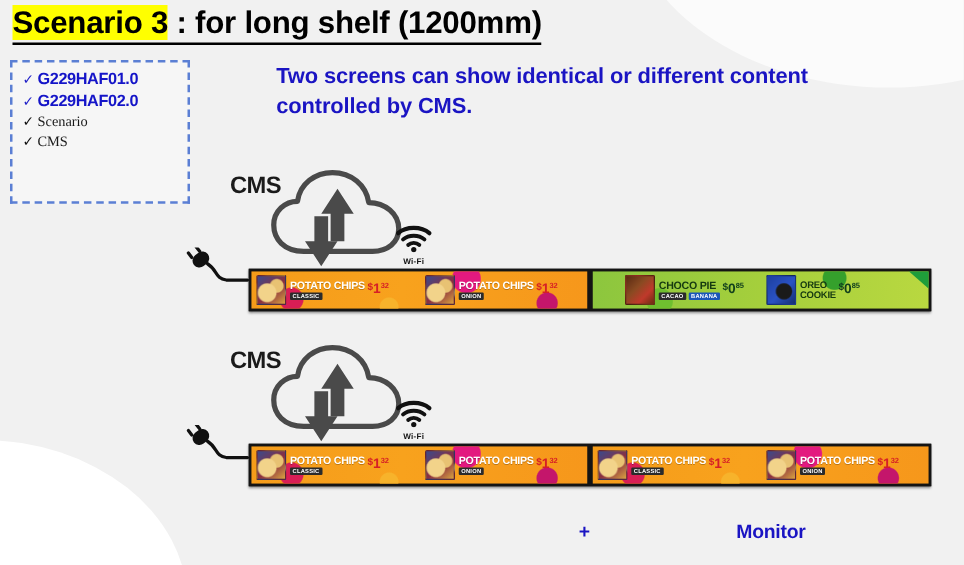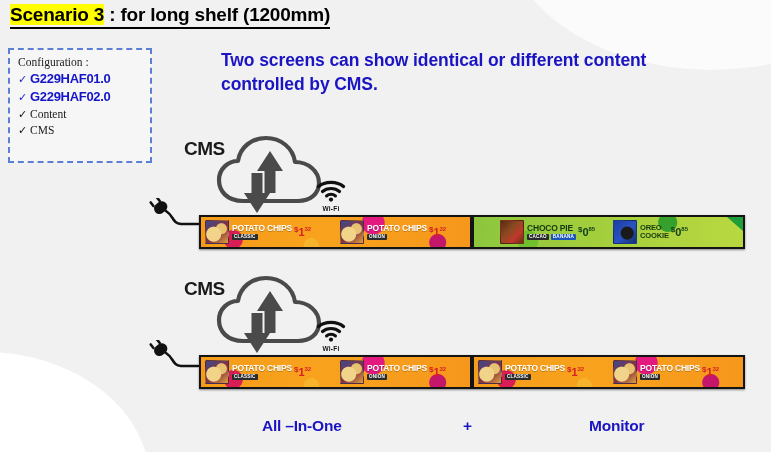--- a/index.html
+++ b/index.html
@@ -30,21 +30,21 @@
     border-radius: 50%;
     pointer-events: none;
   }
 
   
   #title-row {
     position: absolute; left: 10px; top: 4px;
     white-space: nowrap;
   }
   #title-text {
-    font-size: 19px;
+    font-size: 25px;
     font-weight: bold;
     color: #000;
     letter-spacing: -0.2px;
     border-bottom: 2px solid #000;
     padding-bottom: 1px;
     display: inline-block;
   }
   .hl {
     background: #ffff00;
   }
@@ -237,33 +237,32 @@
   <div class="arc-tr"></div>
   <div class="arc-bl"></div>
 
   <div id="title-row">
     <span id="title-text">
       <span class="hl">Scenario 3</span><span> : for long shelf (1200mm)</span>
     </span>
   </div>
 
   <div id="config-box">
-    <div id="config-title">Configuration :</div>
     <div id="config-list">
         <div class="cfg-item">
           <span class="cfg-check">✓</span>
           <span class="cfg-label model">G229HAF01.0</span>
         </div>
         <div class="cfg-item">
           <span class="cfg-check">✓</span>
           <span class="cfg-label model">G229HAF02.0</span>
         </div>
         <div class="cfg-item">
           <span class="cfg-check plain">✓</span>
-          <span class="cfg-label">Content</span>
+          <span class="cfg-label">Scenario</span>
         </div>
         <div class="cfg-item">
           <span class="cfg-check plain">✓</span>
           <span class="cfg-label">CMS</span>
         </div>
       </div>
   </div>
 
   <div id="headline">
     <div>Two screens can show identical or different content</div>
@@ -431,17 +430,16 @@
               <div class="tags">
                 <span class="tag">ONION</span>
               </div>
             </div>
             <div class="price"><span class="cur">$</span>1<span class="cents">32</span></div>
           </div>
         </div>
       </div>
     </div>
 
-  <div class="bottom-cap" style="left:262px; top:417px;">All –In-One</div>
   <div class="bottom-cap" style="left:463px; top:417px;">+</div>
   <div class="bottom-cap" style="left:589px; top:417px;text-align:center;">Monitor</div>
 
 </div>
 
 </body></html>

